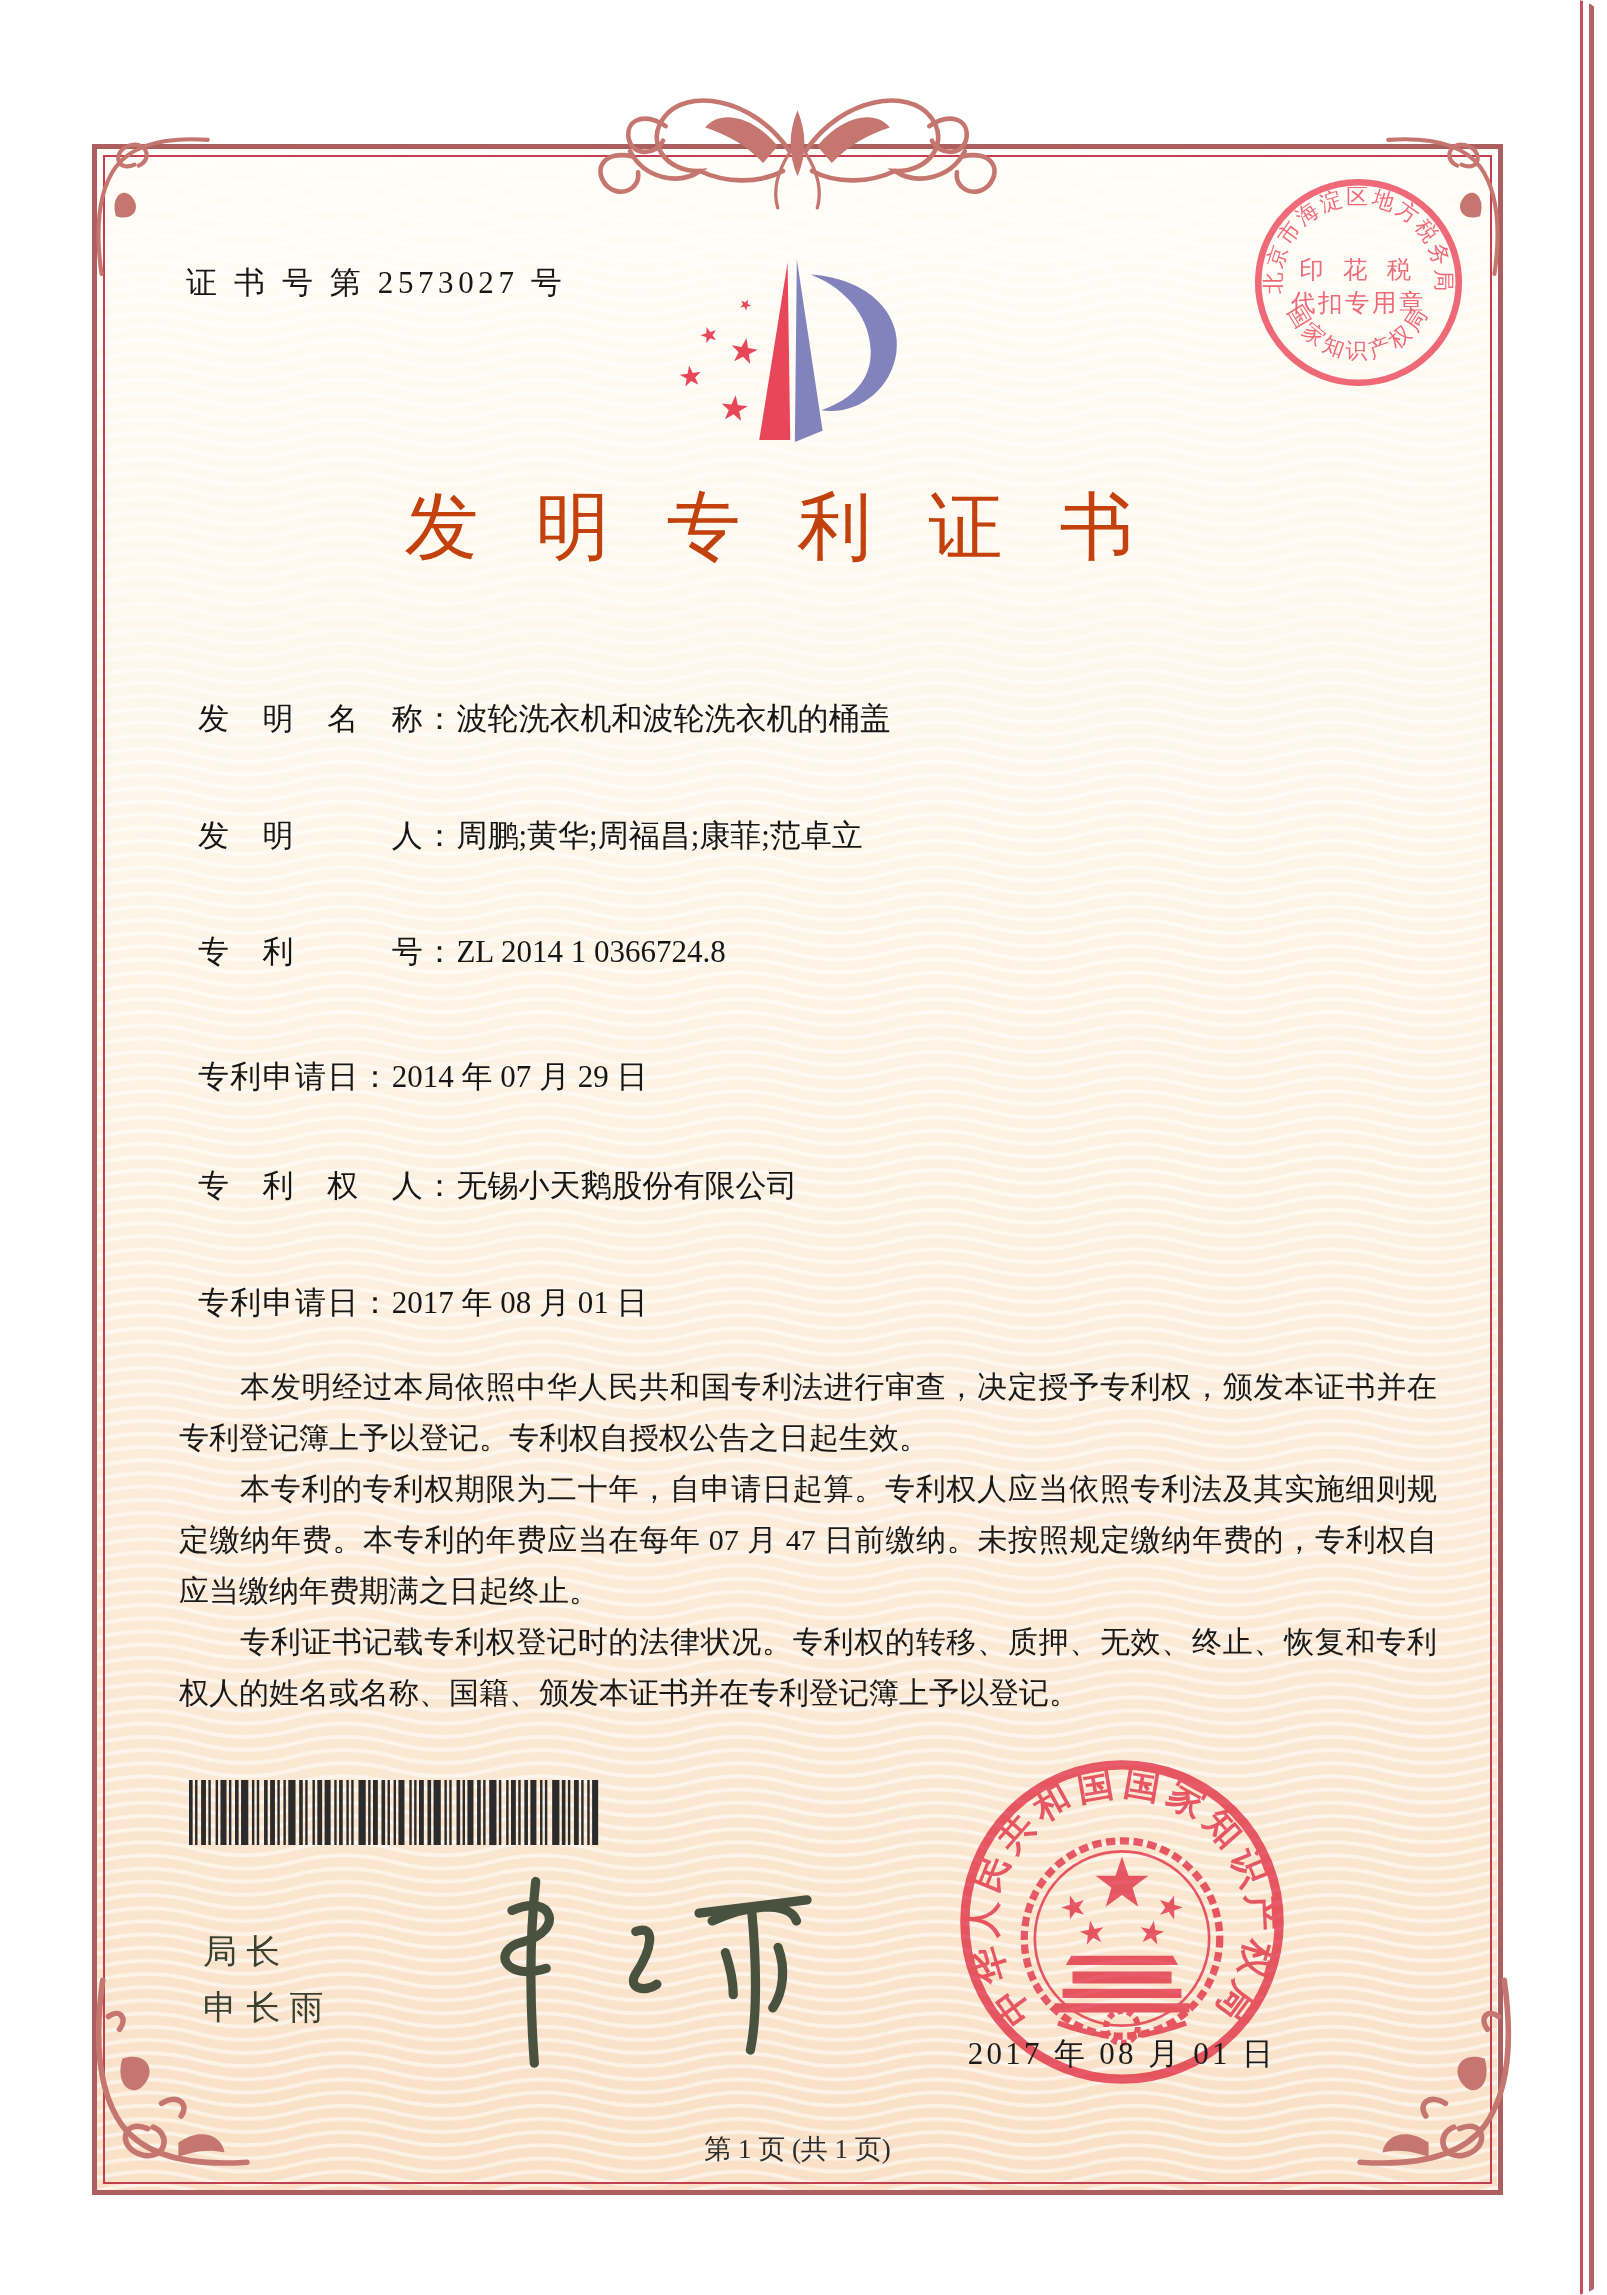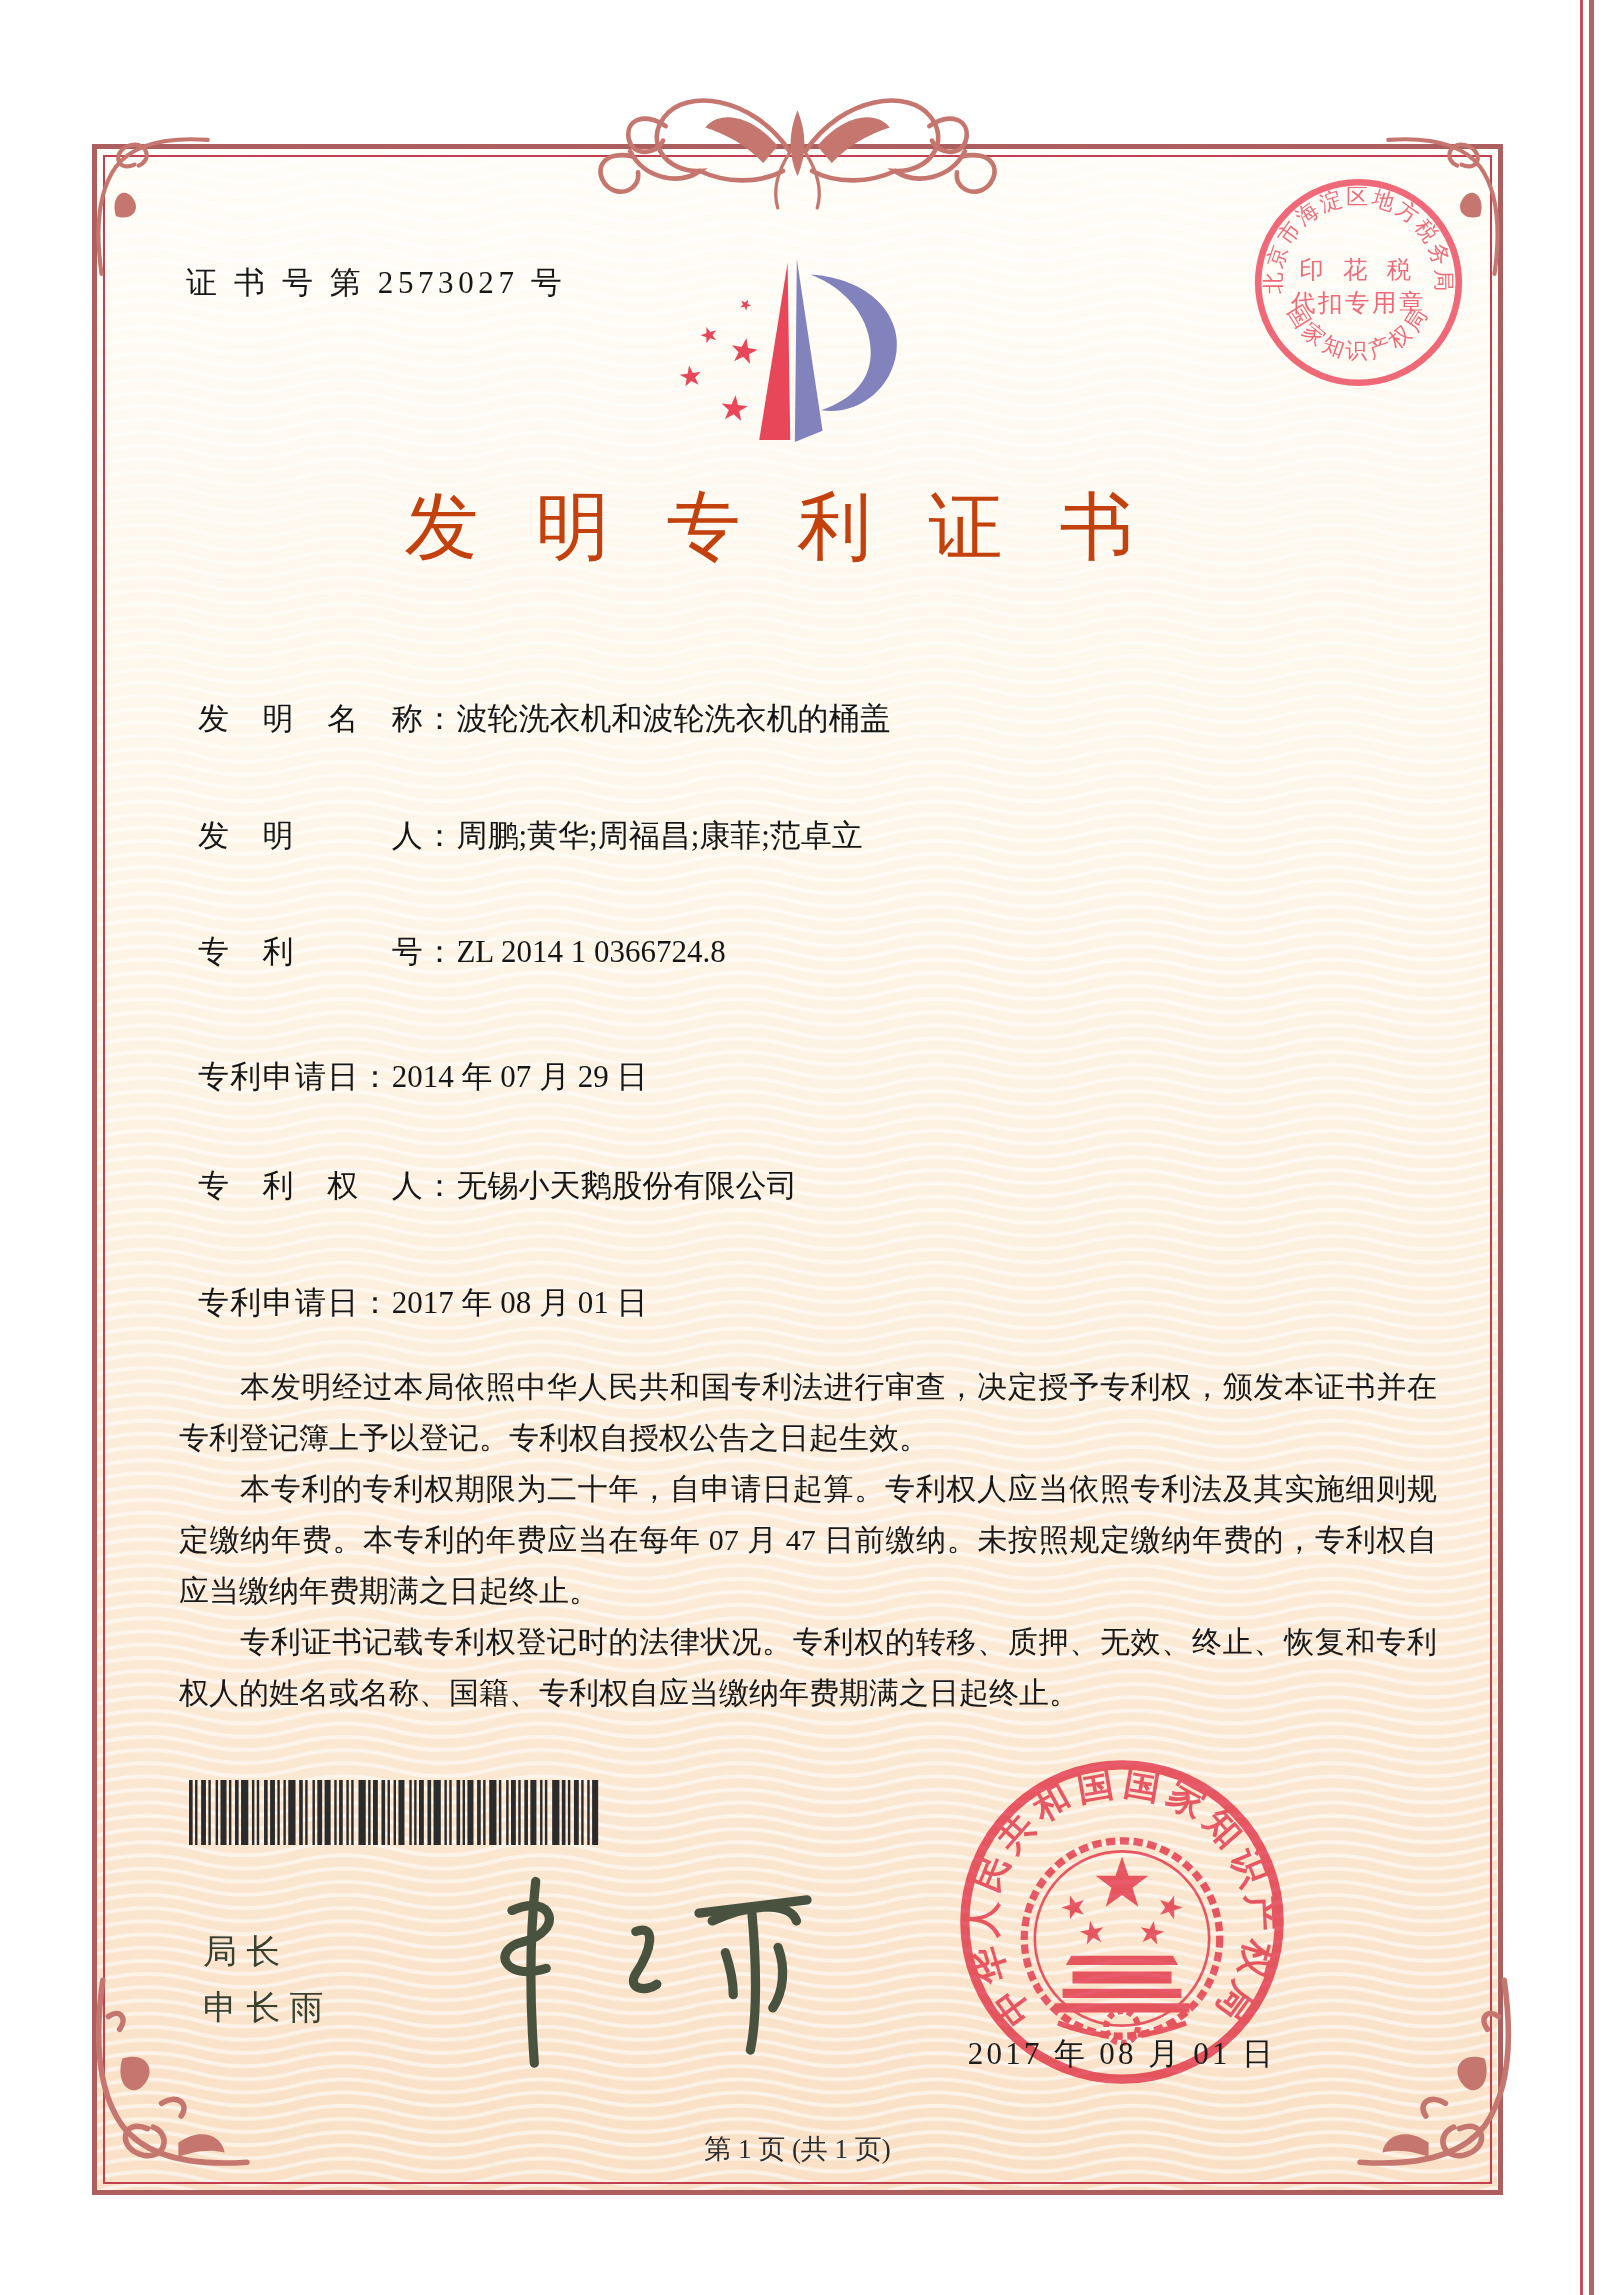--- a/index.html
+++ b/index.html
@@ -1,17 +1,17 @@
 <!DOCTYPE html>
 <html style="font-size:10.5px"><head>
 <meta charset="utf-8">
 <style>
   html,body{margin:0;padding:0;background:#ffffff;}
   .page{position:relative;width:1607px;height:2295px;background:#ffffff;overflow:hidden;
-        font-family:"Liberation Serif","DejaVu Serif",serif;color:#1d1d1d;}
+        font-family:"Liberation Serif","DejaVu Serif",serif;color:#1d1d1d;border-radius:32px;}
   
   .frame{position:absolute;left:92px;top:144px;width:1411px;height:2051px;
          border:5.3px solid #ad5e5e;box-sizing:border-box;z-index:1;}
   .frame-inner{position:absolute;left:6px;top:6px;right:6px;bottom:6px;
                border:2px solid #c23f51;}
   .paper-bg{position:absolute;left:97px;top:149px;width:1400px;height:2041px;z-index:0;}
   .scan-edge{position:absolute;top:0;height:2295px;z-index:6;}
   .ornament{position:absolute;z-index:2;}
   .content{position:absolute;z-index:3;}
   .stamp{position:absolute;z-index:4;mix-blend-mode:multiply;}
@@ -168,21 +168,21 @@
   <div class="content field" style="top:1165px;">
     <span class="lab">专　利　权　人：</span><span>无锡小天鹅股份有限公司</span>
   </div>
   <div class="content field" style="top:1282px;">
     <span class="lab">专利申请日：</span><span>2017 年 08 月 01 日</span>
   </div>
 
   <div class="content paras">
     <p>本发明经过本局依照中华人民共和国专利法进行审查，决定授予专利权，颁发本证书并在专利登记簿上予以登记。专利权自授权公告之日起生效。</p>
     <p>本专利的专利权期限为二十年，自申请日起算。专利权人应当依照专利法及其实施细则规定缴纳年费。本专利的年费应当在每年 07 月 47 日前缴纳。未按照规定缴纳年费的，专利权自应当缴纳年费期满之日起终止。</p>
-    <p>专利证书记载专利权登记时的法律状况。专利权的转移、质押、无效、终止、恢复和专利权人的姓名或名称、国籍、专利权自应当缴纳年费期满之日起终止。</p>
+    <p>专利证书记载专利权登记时的法律状况。专利权的转移、质押、无效、终止、恢复和专利权人的姓名或名称、国籍、颁发本证书并在专利登记簿上予以登记。</p>
   </div>
 
   <svg class="content" id="barcodeSvg" style="left:189px;top:1780px;width:414px;height:65px;" viewBox="0 0 342 60" preserveAspectRatio="none">
     <g id="barcodeBars" fill="#2b2b2b">
         <rect x="0" y="0" width="3" height="60"></rect>
         <rect x="5" y="0" width="2" height="60"></rect>
         <rect x="10" y="0" width="4" height="60"></rect>
         <rect x="16" y="0" width="2" height="60"></rect>
         <rect x="22" y="0" width="2" height="60"></rect>
         <rect x="26" y="0" width="5" height="60"></rect>

